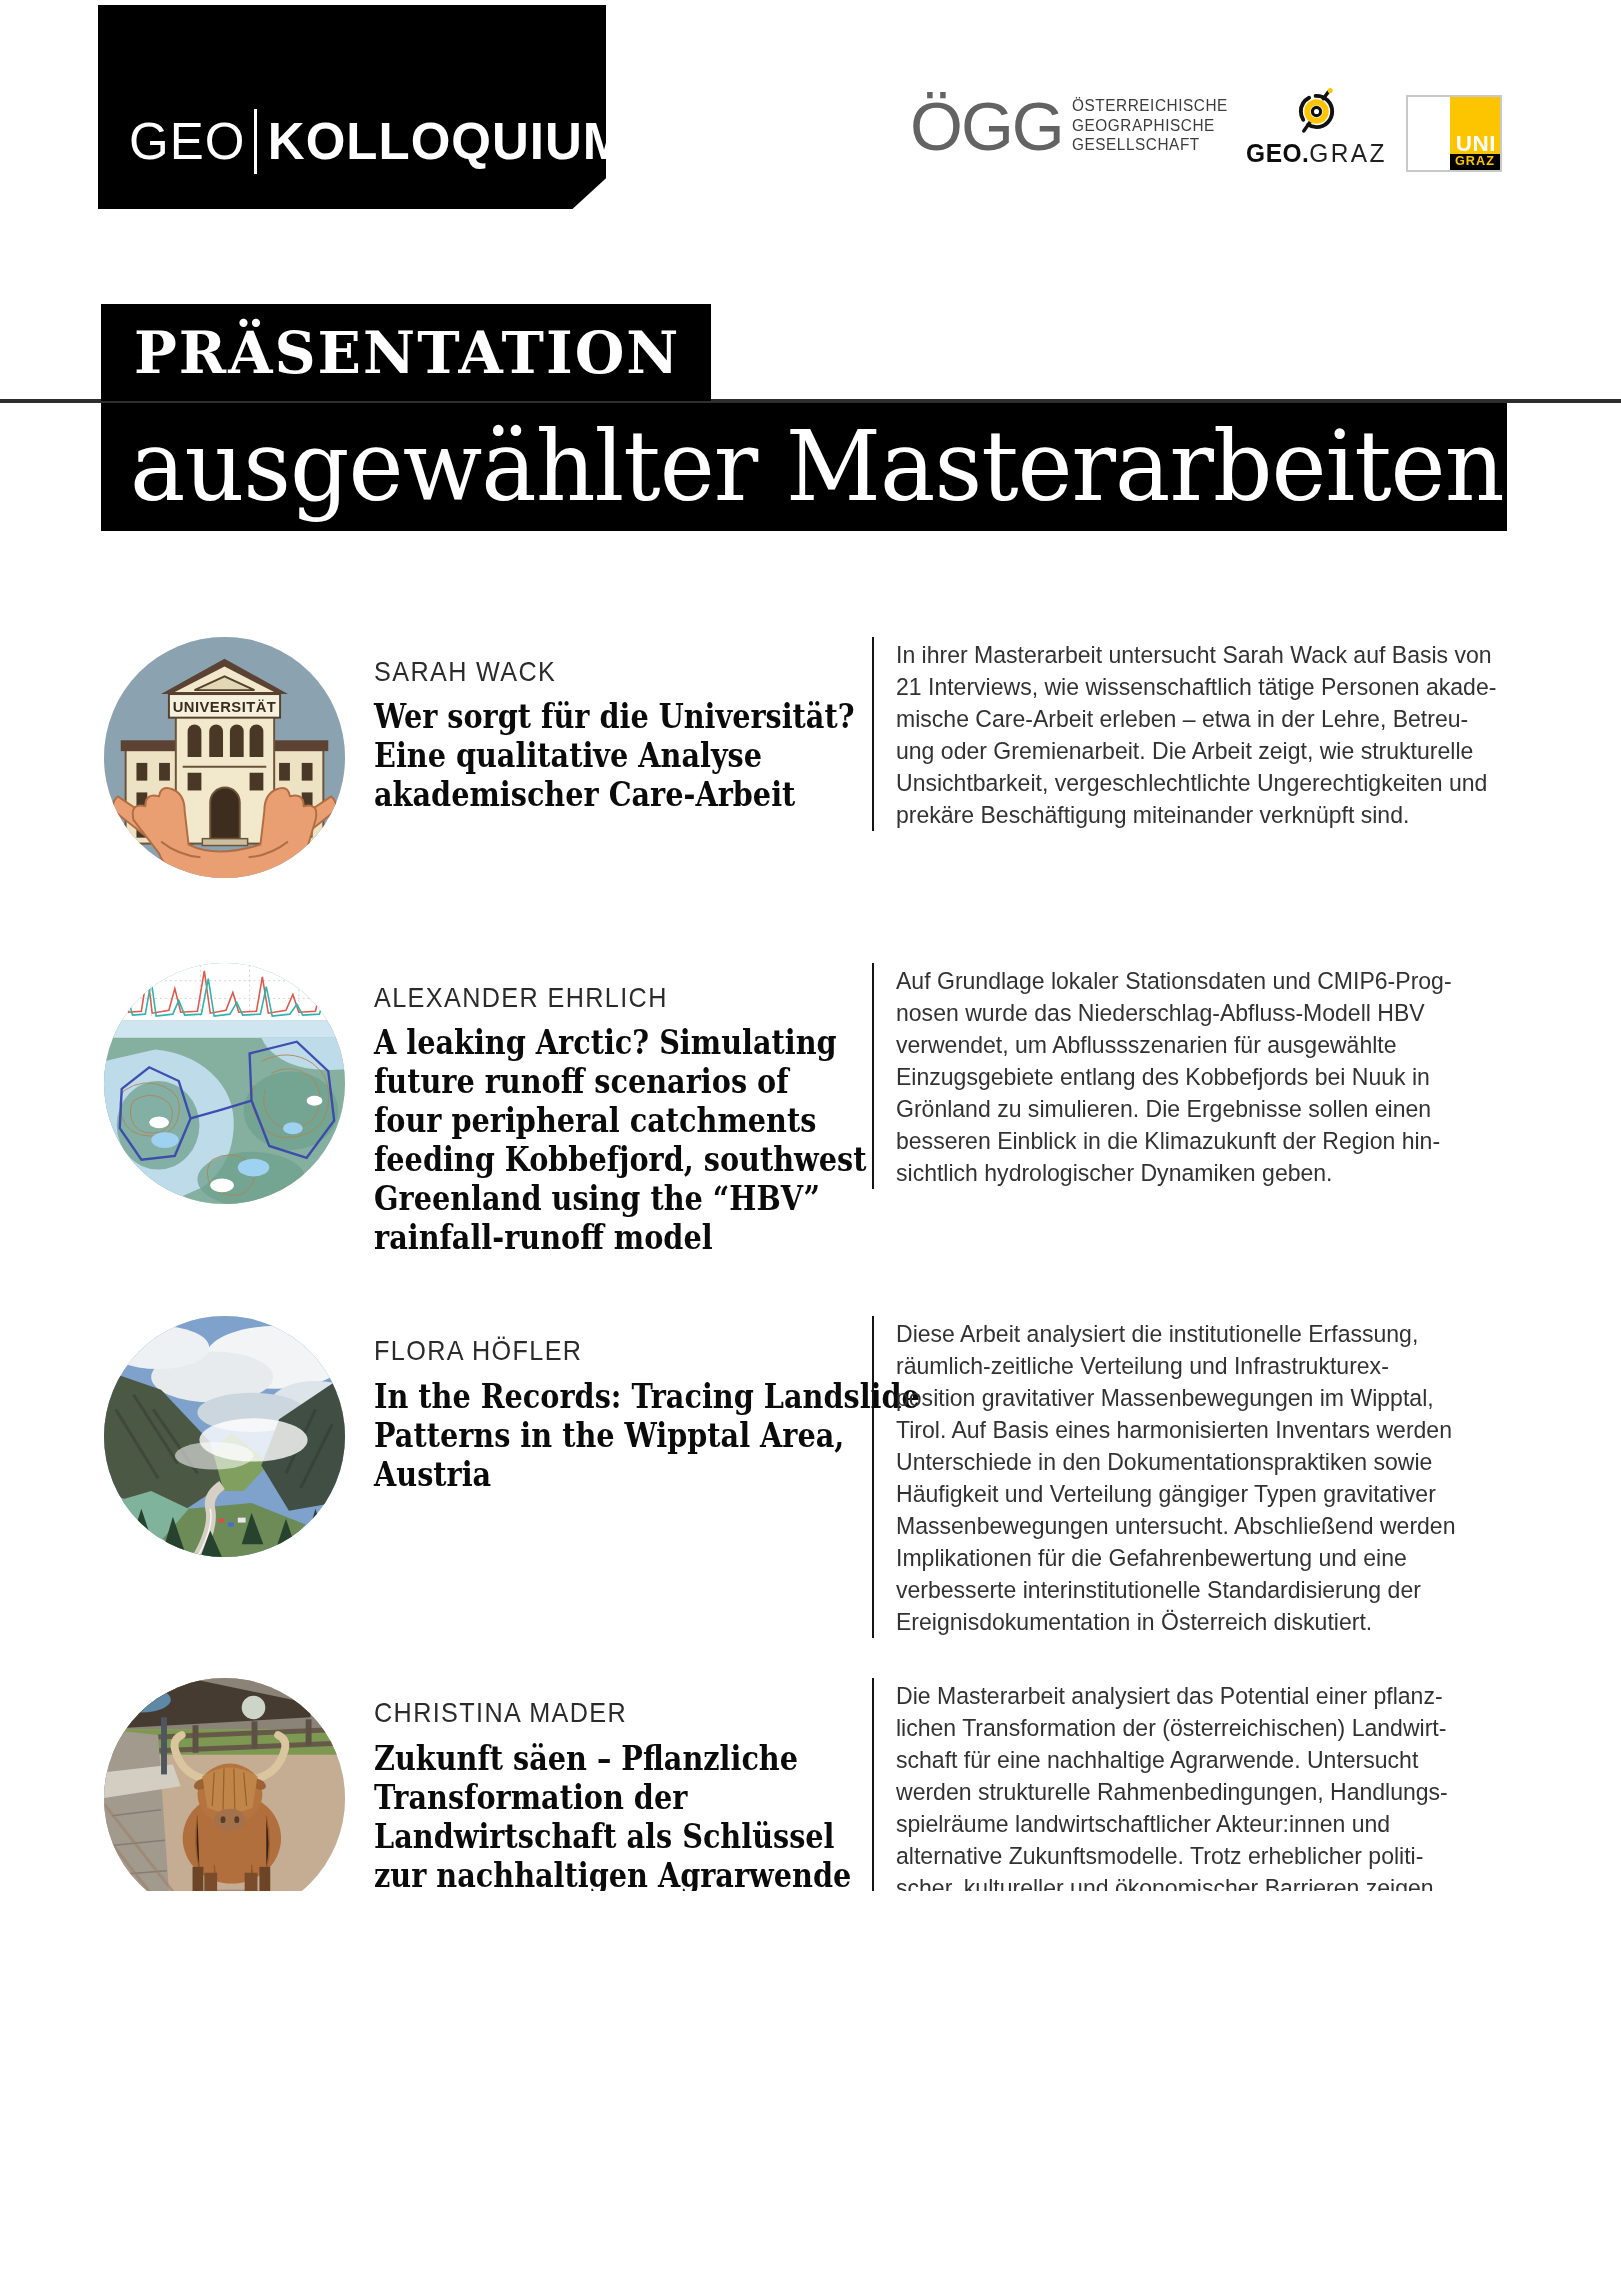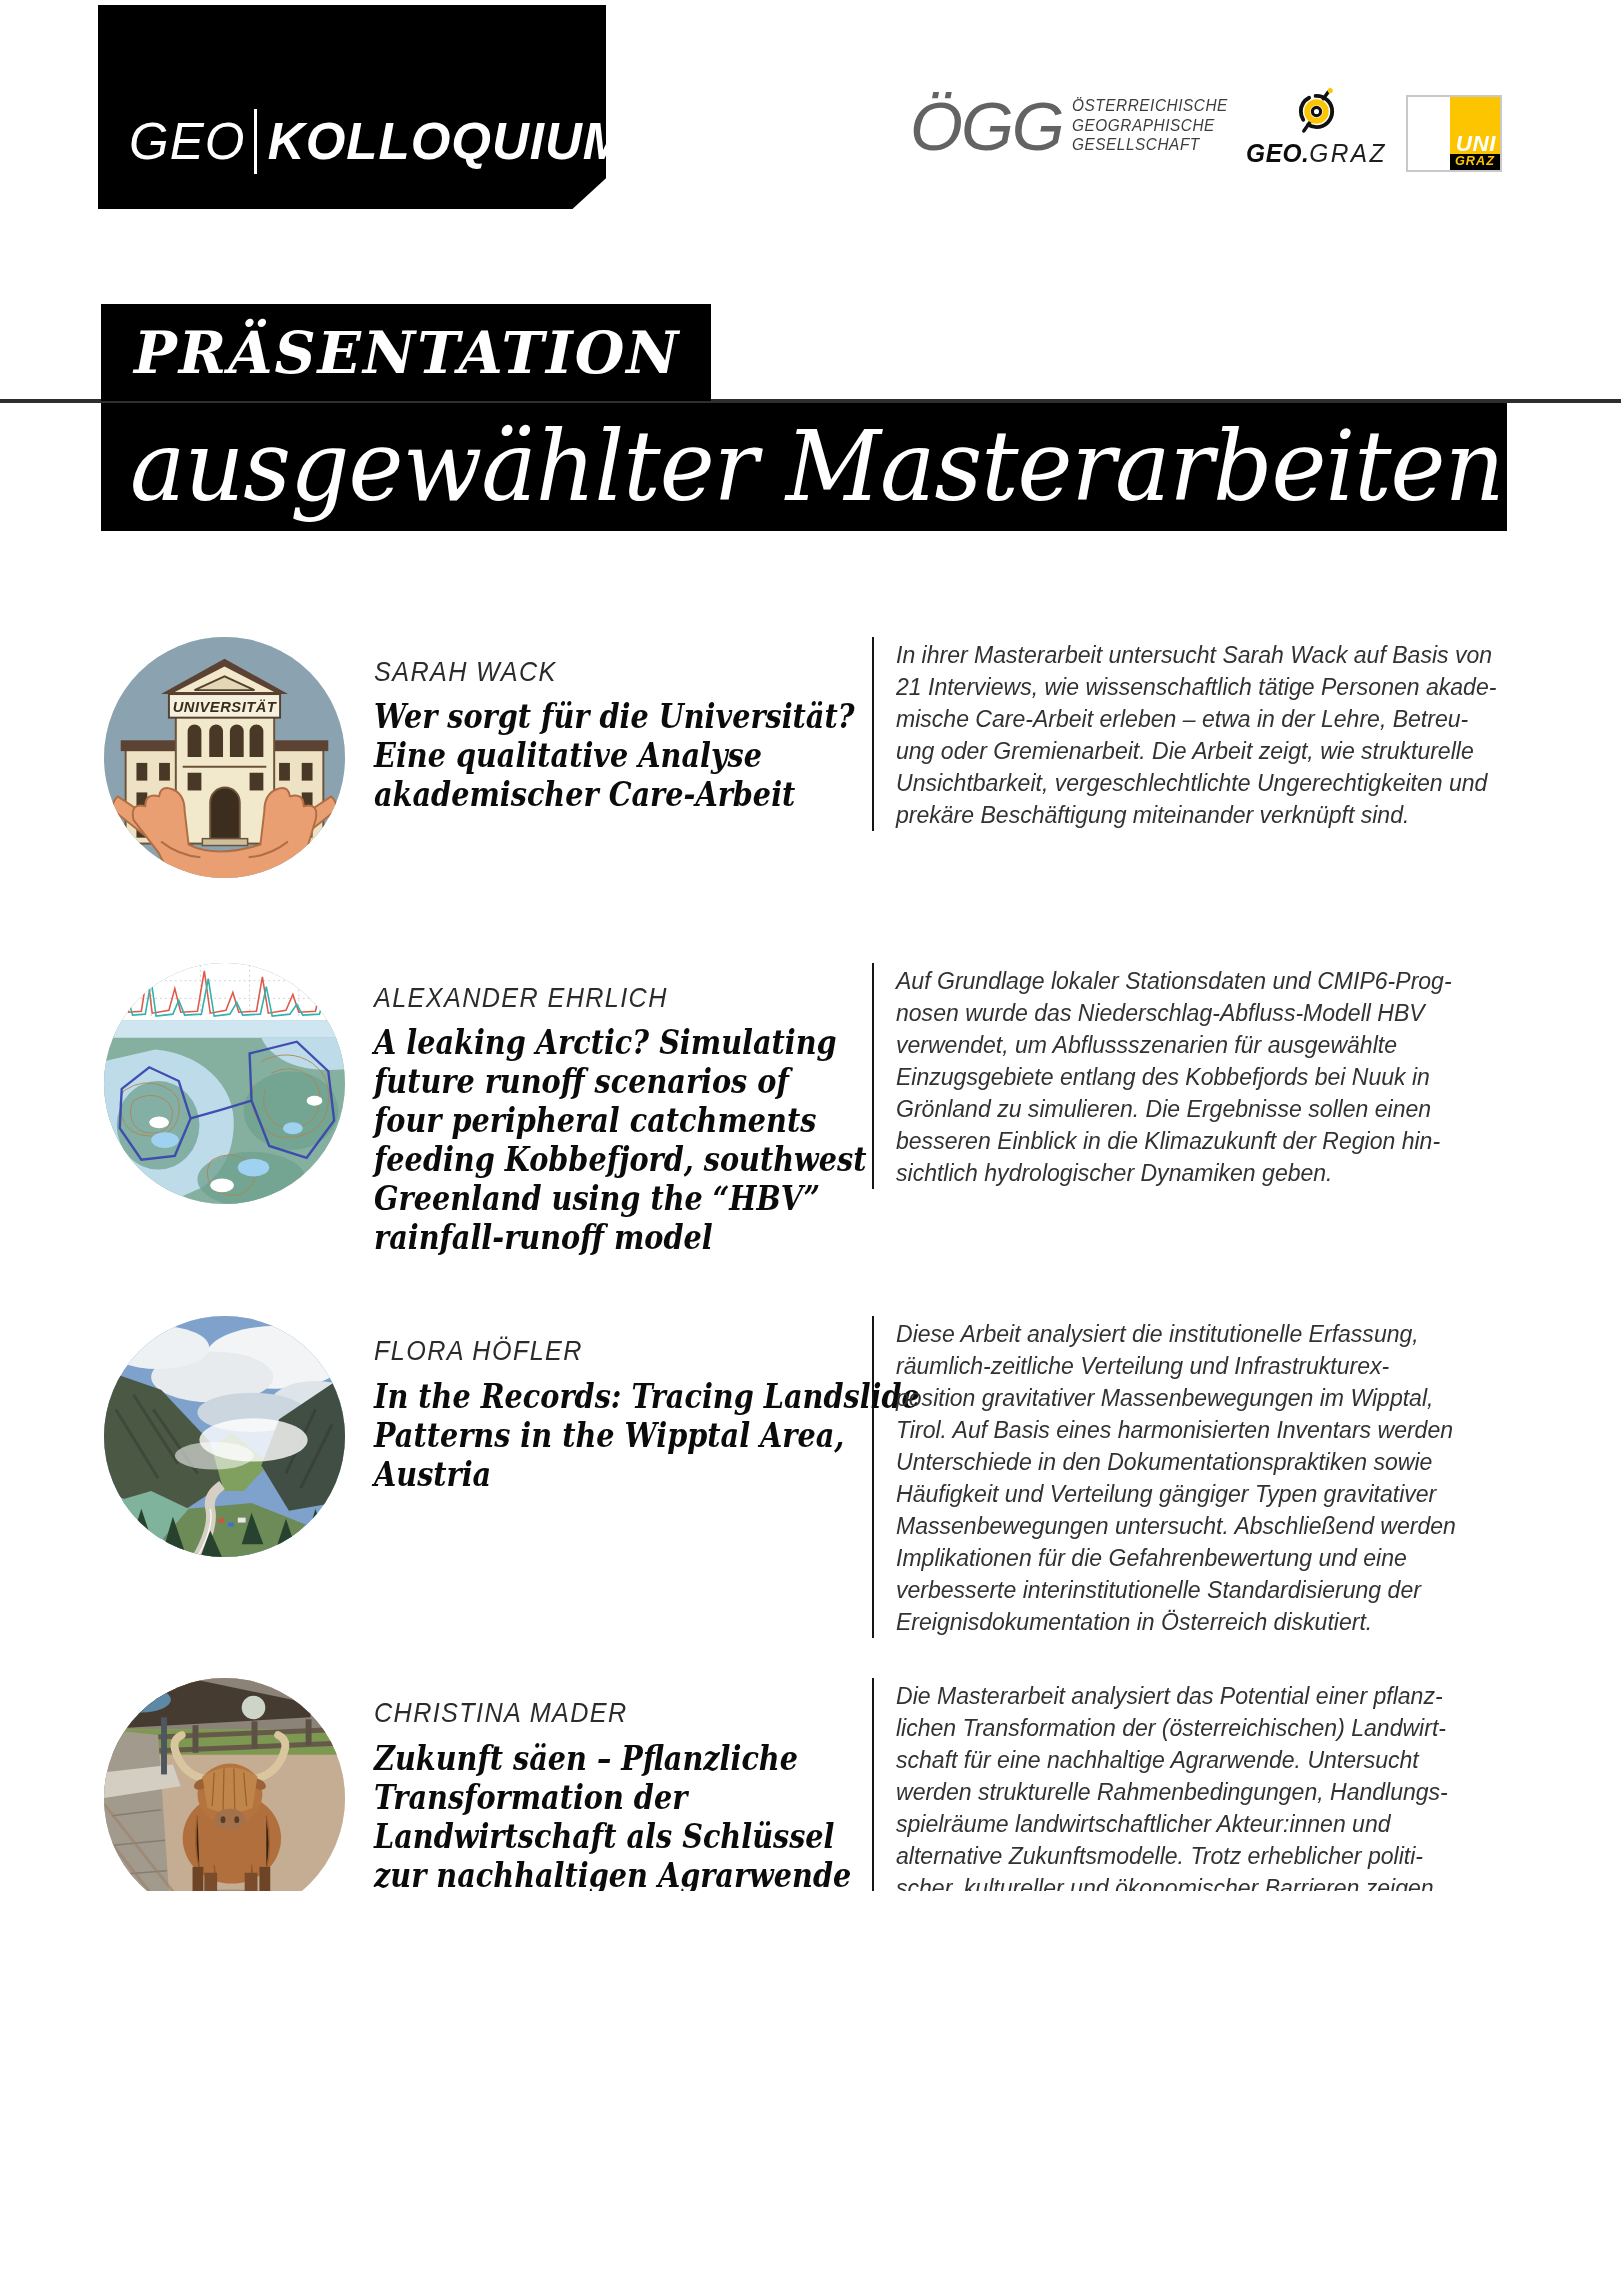--- a/index.html
+++ b/index.html
@@ -1,17 +1,17 @@
 <!DOCTYPE html>
 <html><head>
 <meta charset="utf-8">
 <style>
   html,body{margin:0;padding:0;background:#fff;}
   .page{position:relative;width:1621px;height:1891px;background:#fff;overflow:hidden;
-        font-family:"Liberation Sans",sans-serif;color:#1a1a1a;font-style:italic;}
+        font-family:"Liberation Sans",sans-serif;color:#1a1a1a;}
 
   
   .logo-box{position:absolute;left:98px;top:4.9px;width:508px;height:204px;background:#000;
             clip-path:polygon(0 0,100% 0,100% 85%,93.4% 100%,0 100%);
             display:flex;align-items:flex-end;padding:0 0 35px 31px;box-sizing:border-box;}
   .logo-text{color:#fff;font-size:51px;line-height:51px;white-space:nowrap;display:flex;align-items:center;}
   .logo-geo{font-weight:400;letter-spacing:1px;}
   .logo-bar{display:inline-block;width:2.9px;height:65px;background:#fff;margin:0 10.8px 0 8.8px;}
   .logo-kolloquium{font-weight:700;letter-spacing:1px;}
 

